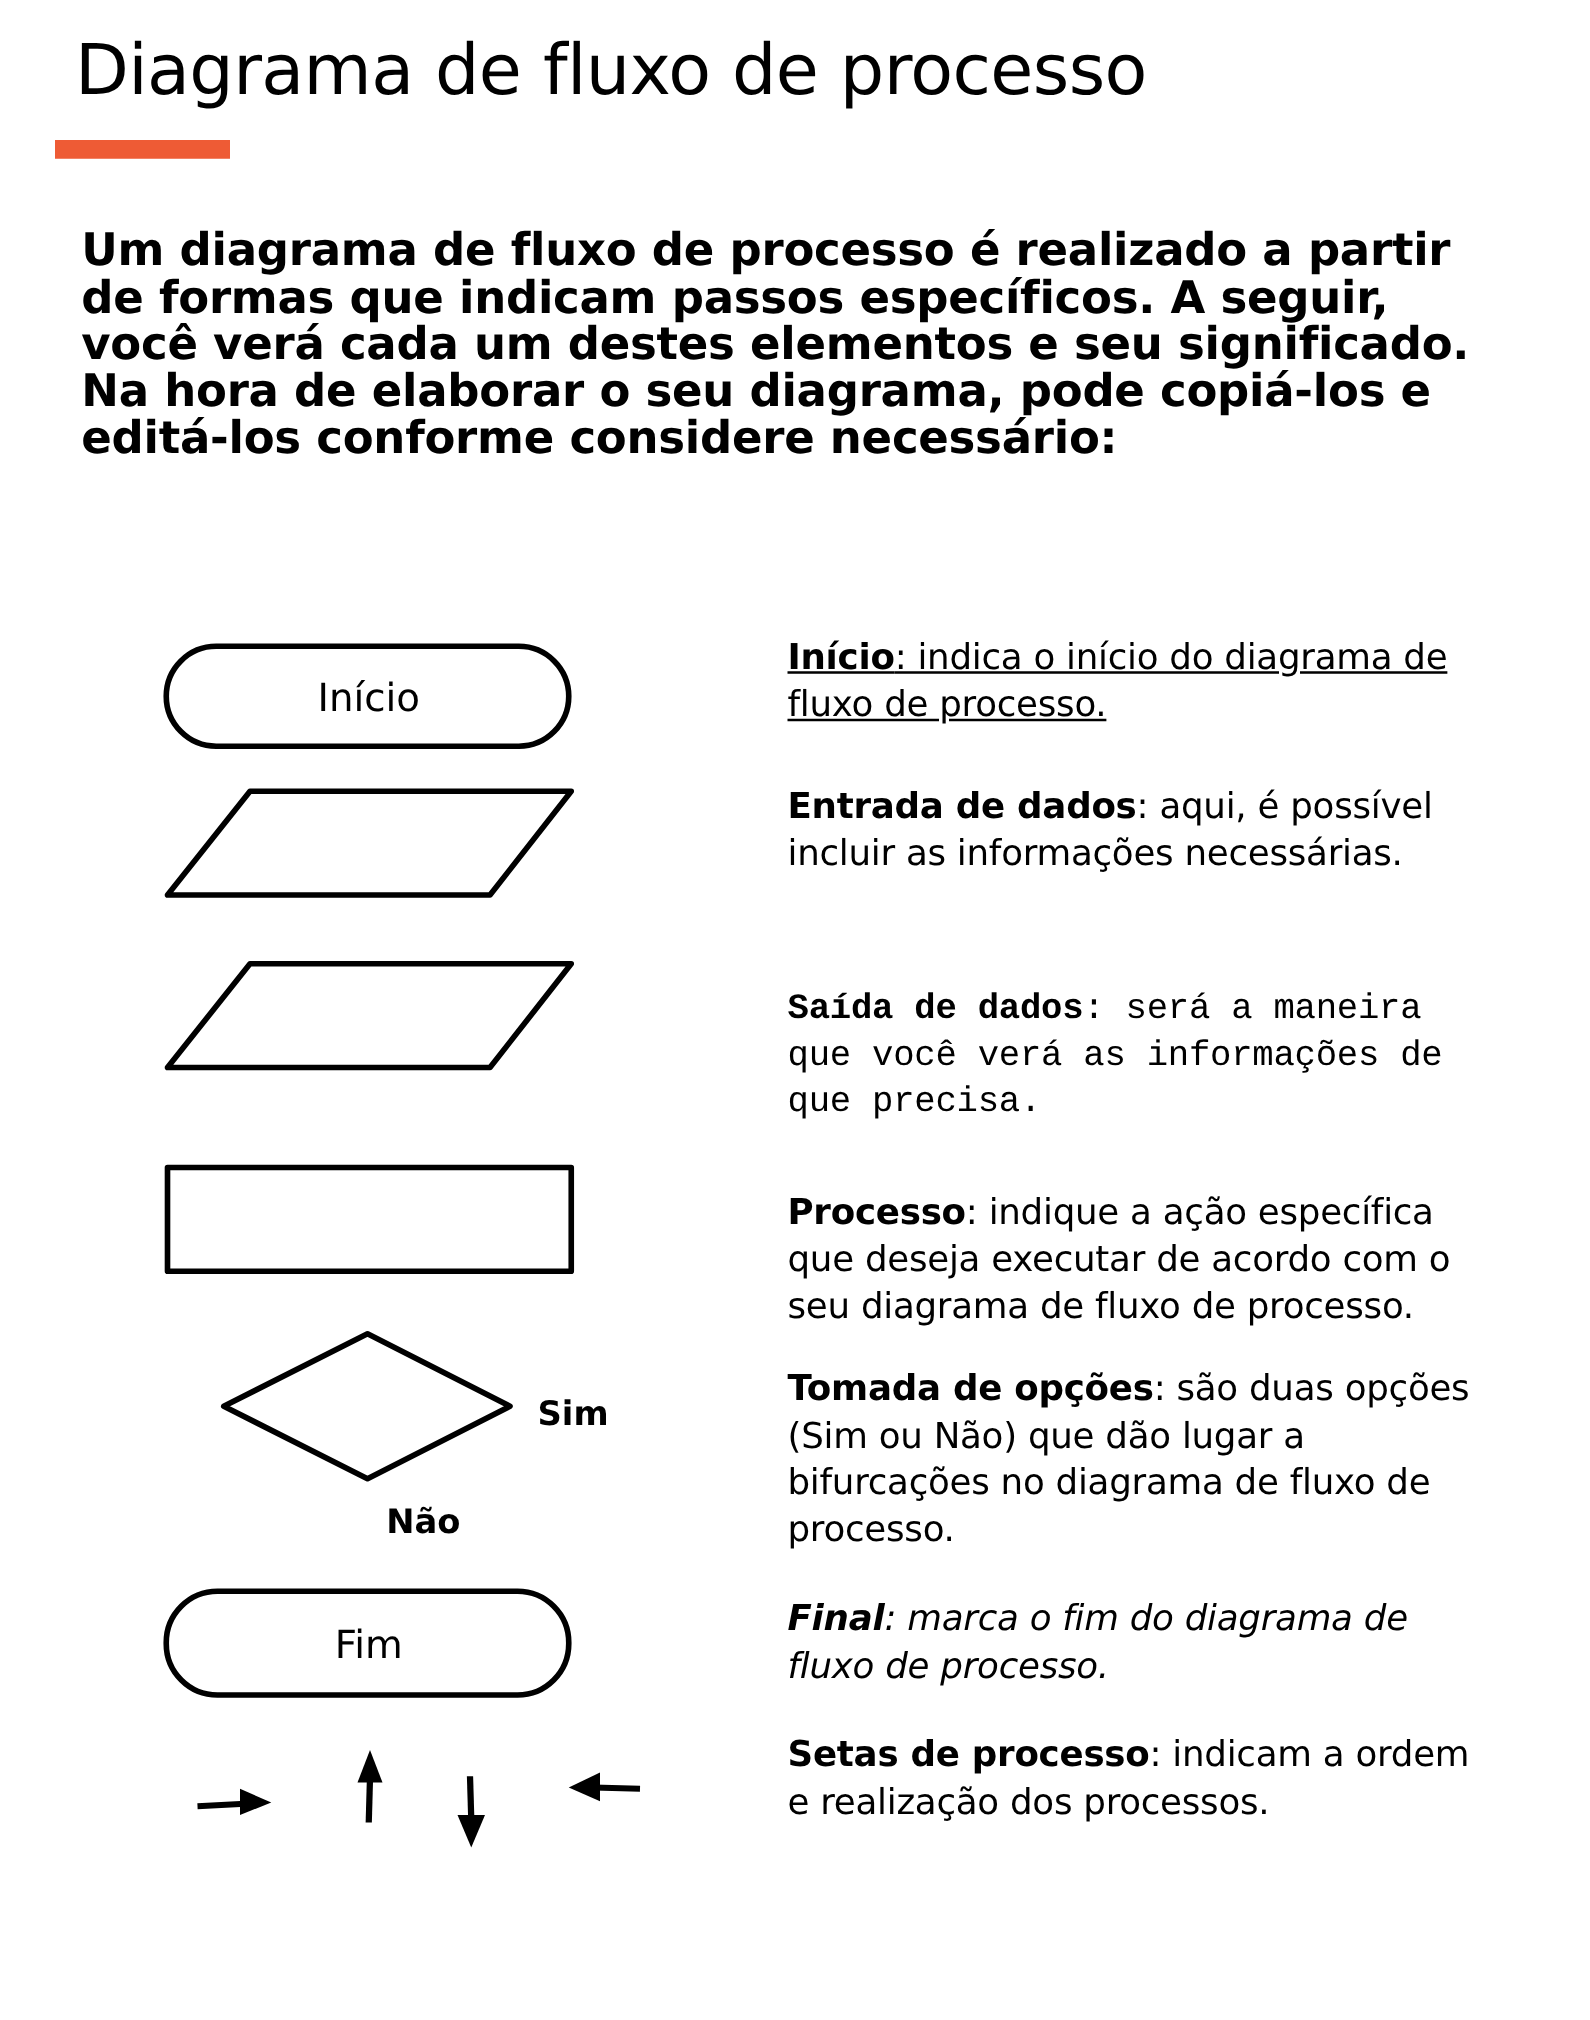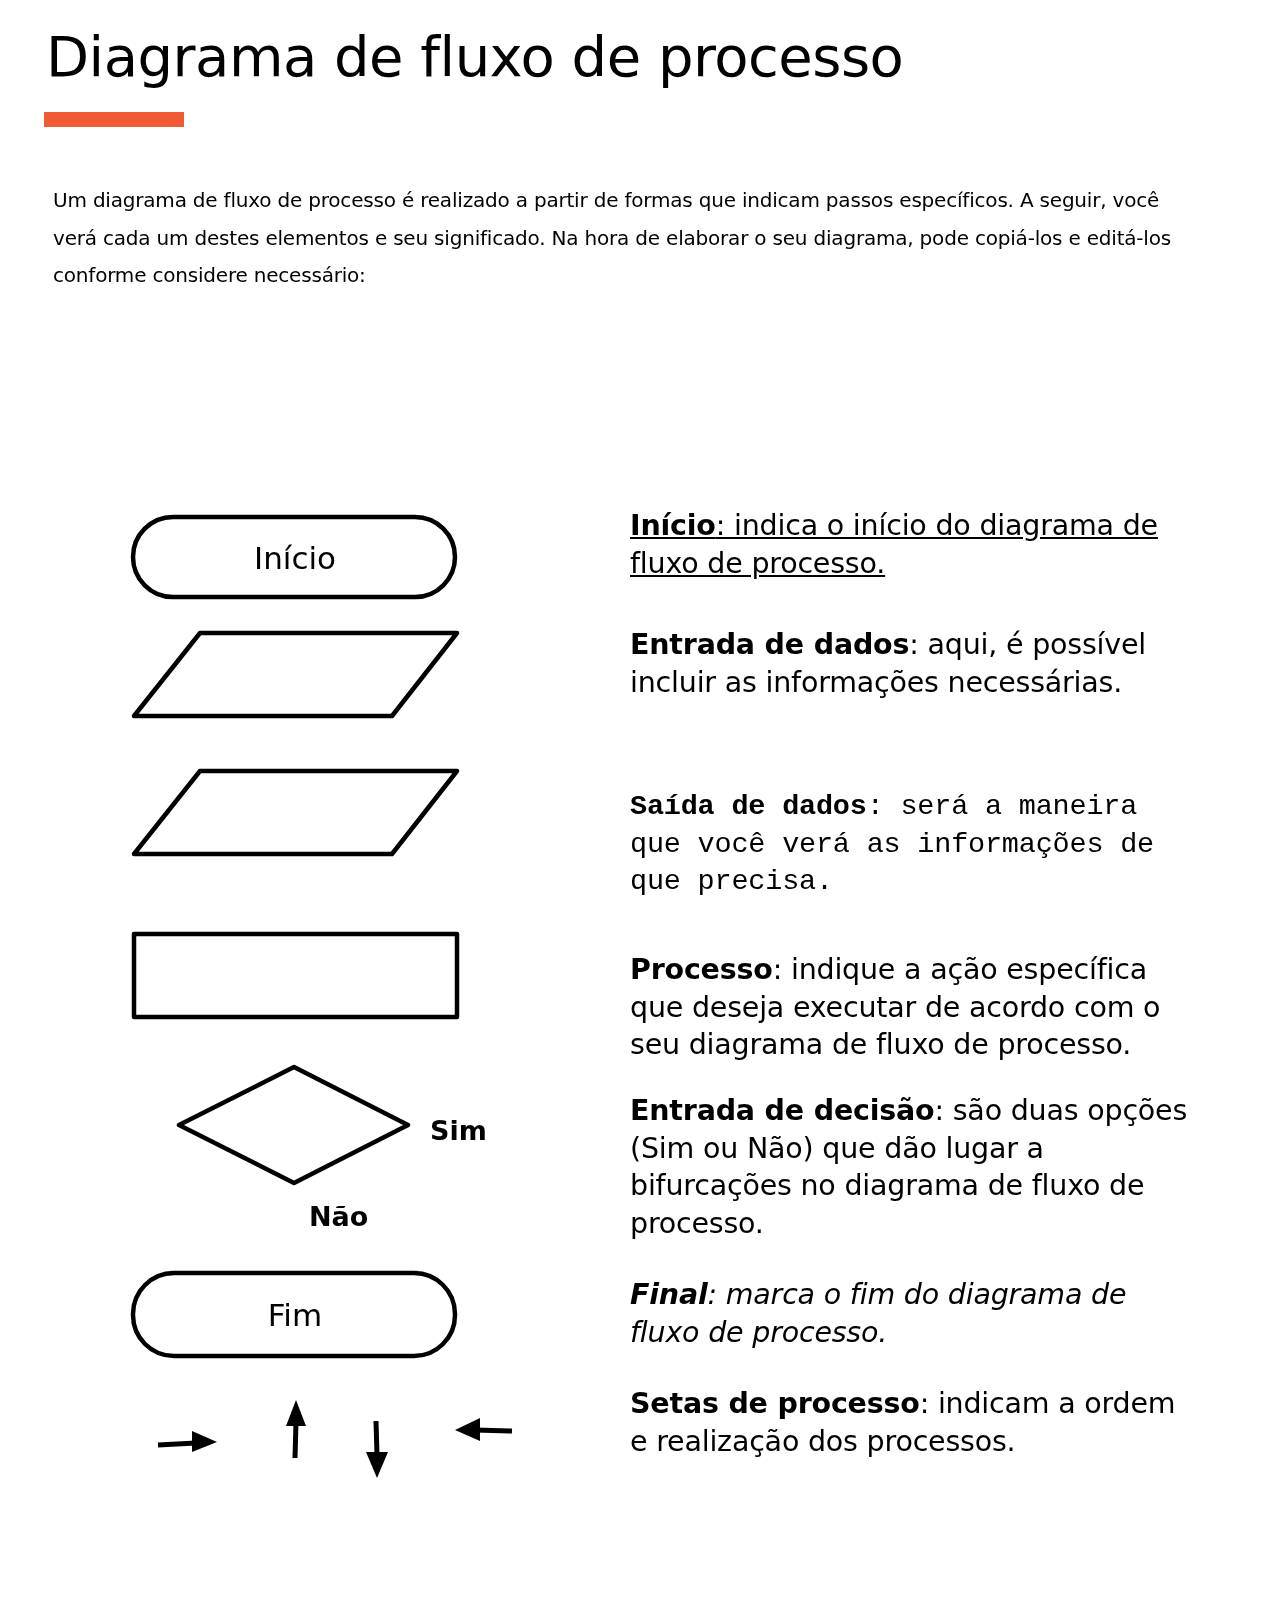--- a/index.html
+++ b/index.html
@@ -1,25 +1,25 @@
 <!DOCTYPE html>
 <html><head>
 <meta charset="utf-8">
 <style>
   * { box-sizing: border-box; margin: 0; padding: 0; }
   html, body { width: 1272px; height: 1616px; background: #ffffff; overflow: hidden; }
   body { position: relative; font-family: "DejaVu Sans", sans-serif; color: #000; }
   .title {
-    position: absolute; left: 46px; top: 24px;
+    position: absolute; left: 60px; top: 24px;
     font-size: 56px; font-weight: 400; letter-spacing: -0.5px; white-space: nowrap;
   }
   .accent-bar { position: absolute; left: 44px; top: 112px; width: 140px; height: 15px; }
   .intro {
-    position: absolute; left: 53px; top: 182px; width: 1150px;
-    font-size: 20px; line-height: 37.5px; letter-spacing: -0.2px;
+    position: absolute; left: 65px; top: 182px; width: 1150px;
+    font-size: 36px; line-height: 37.5px; letter-spacing: -0.2px; font-weight: bold;
   }
   .shapes-svg { position: absolute; left: 0; top: 0; width: 1272px; height: 1616px; }
   .shape-label { font-family: "DejaVu Sans", sans-serif; font-size: 31px; }
   .branch-label { font-family: "DejaVu Sans", sans-serif; font-size: 27px; font-weight: 700; }
   .desc {
     position: absolute; left: 630px; width: 560px;
     font-size: 28.5px; line-height: 37.5px; letter-spacing: -0.2px;
   }
   .desc b { font-weight: 700; }
 </style>
@@ -76,20 +76,20 @@
 <div class="desc" style="top:614px;margin-top:12px;">
   <b>Entrada de dados</b><span>: aqui, é possível incluir as informações necessárias.</span>
 </div>
 <div class="desc" style="top:788px;font-family:Liberation Mono, monospace;">
   <b>Saída de dados</b><span>: será a maneira que você verá as informações de que precisa.</span>
 </div>
 <div class="desc" style="top:907px;margin-top:44px;">
   <b>Processo</b><span>: indique a ação específica que deseja executar de acordo com o seu diagrama de fluxo de processo.</span>
 </div>
 <div class="desc" style="top:1092px;">
-  <b>Entrada de decisão</b><span>: são duas opções (Sim ou Não) que dão lugar a bifurcações no diagrama de fluxo de processo.</span>
+  <b>Tomada de opções</b><span>: são duas opções (Sim ou Não) que dão lugar a bifurcações no diagrama de fluxo de processo.</span>
 </div>
 <div class="desc" style="top:1276px;font-style:italic;">
   <b>Final</b><span>: marca o fim do diagrama de fluxo de processo.</span>
 </div>
 <div class="desc" style="top:1385px;">
   <b>Setas de processo</b><span>: indicam a ordem e realização dos processos.</span>
 </div>
 
 </body></html>

